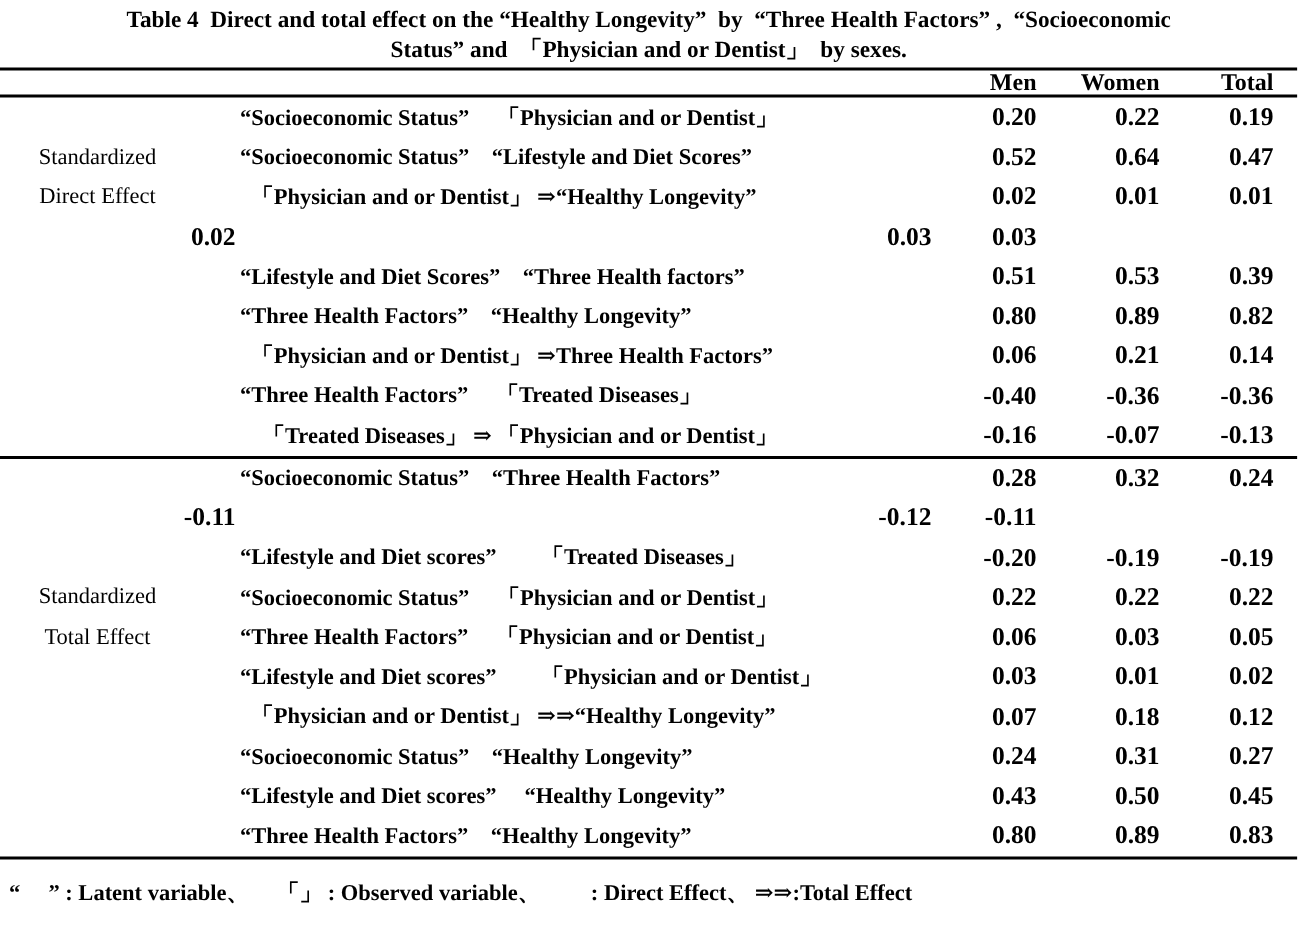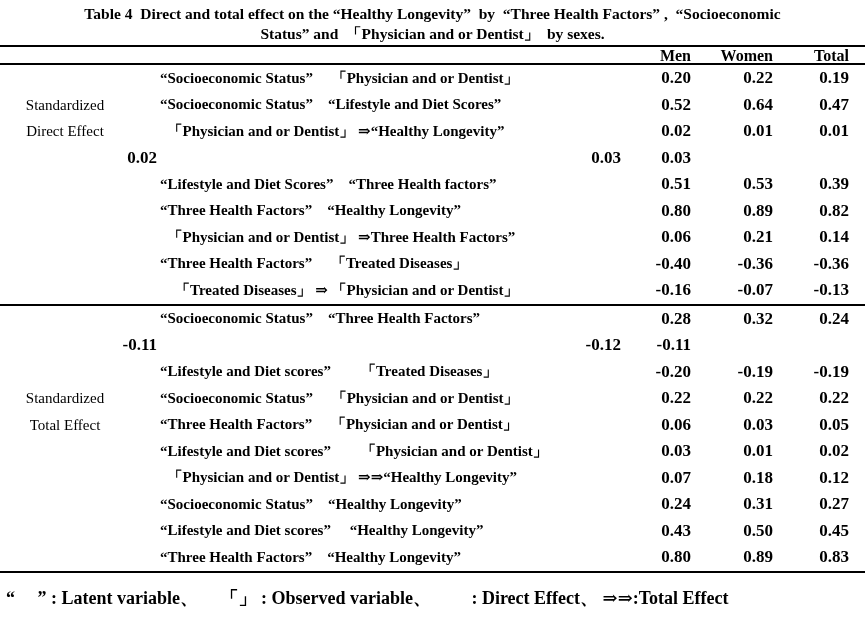--- a/index.html
+++ b/index.html
@@ -68,21 +68,21 @@
     text-align: center;
     font-weight: normal;
     font-size: 15px;
     line-height: 26.5px;
   }
   #section-label-0 { top: 26.5px; }
   #section-label-1 { top: 79.5px; }
   .footnote {
     padding: 13px 12px 0 6px;
     font-weight: bold;
-    font-size: 18px;
+    font-size: 15px;
     white-space: pre;
   }
 </style>
 </head>
 <body>
 
 <div class="page">
 
   <div class="title-block">
     <div class="title-line">Table 4  Direct and total effect on the “Healthy Longevity”  by  “Three Health Factors” ,  “Socioeconomic</div>

